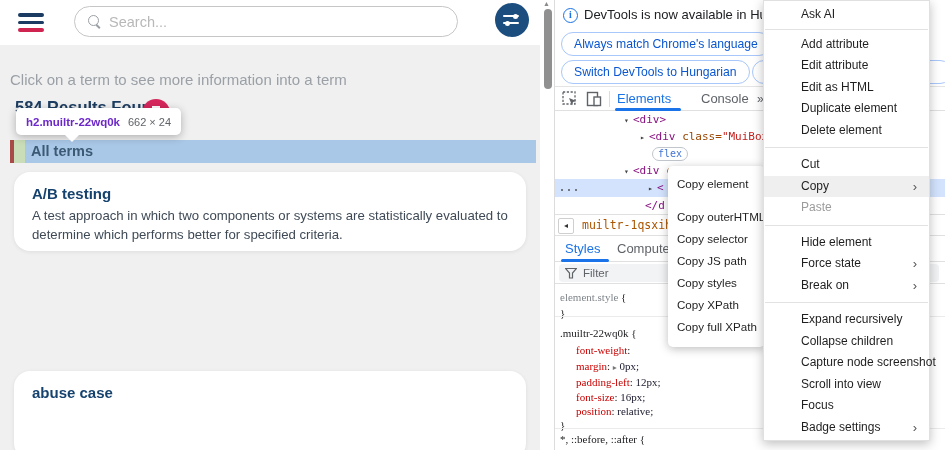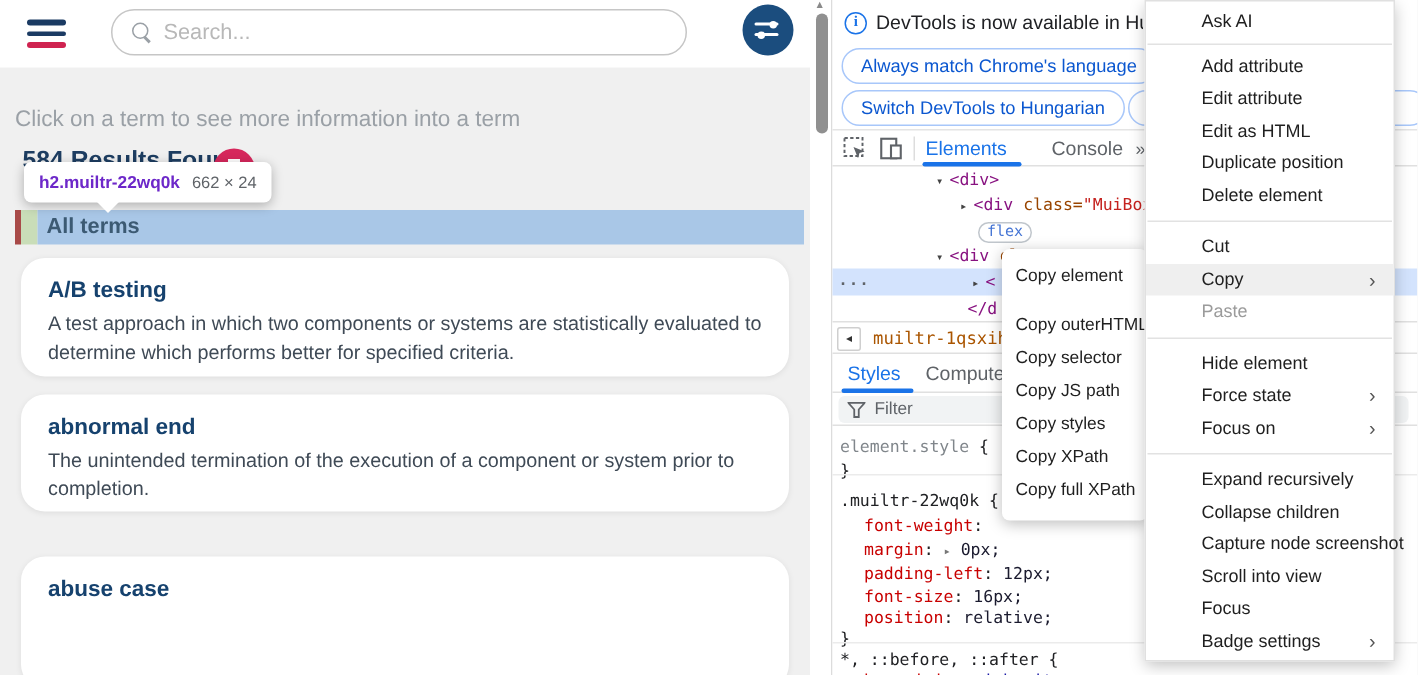--- a/index.html
+++ b/index.html
@@ -92,21 +92,21 @@
   .stab.styles { left:10px; color:#1a73e8; font-weight:500; }
   .stab.computed { left:62px; }
   .stab-underline { position:absolute; left:6px; top:23px; width:48px; height:3px; background:#1a73e8; border-radius:2px; }
 
   .filterrow { position:absolute; left:0; top:262px; width:390px; height:22px; border-bottom:1px solid #e0e0e0; }
   .filterbox { position:absolute; left:4px; top:2px; width:380px; height:18px; background:#f1f3f4; border-radius:4px; }
   .filterbox svg { position:absolute; left:6px; top:4px; }
   .filterbox .ph { position:absolute; left:24px; top:0; line-height:18px; font-size:11.5px; color:#5f6368; }
 
   .code { position:absolute; left:0; top:284px; width:390px; height:166px; font-family:"DejaVu Sans Mono",monospace; font-size:11px; color:#202124; }
-  .cl { position:absolute; left:5px; height:15px; line-height:15px; white-space:nowrap; }
+  .cl { position:absolute; left:5px; height:15px; line-height:15px; white-space:nowrap;font-family:Liberation Serif, serif; }
   .cl.ind { left:21px; }
   .prop { color:#c80000; } .cval { color:#1a1a2e; } .dim { color:#80868b; }
   .csep { position:absolute; left:0; width:390px; border-top:1px solid #ebebeb; }
   .parw { color:#777; font-size:8px; }
 
   
   .submenu { position:absolute; left:668px; top:166px; width:97px; height:181px; background:#fff; border-radius:5px; box-shadow:0 2px 10px rgba(0,0,0,.26); z-index:5; padding-top:7px; }
   .smi { height:22px; line-height:22px; padding-left:9px; font-size:11.6px; color:#1f1f1f; white-space:nowrap; cursor:pointer; }
   .smi.gap { margin-top:11px; }
 
@@ -162,24 +162,20 @@
 
     <div class="allterms">
       <span class="strip-red"></span>
       <span class="strip-green"></span>
       <span class="bar">All terms</span>
     </div>
 
     <article class="card c1">
       <h3>A/B testing</h3>
       <p>A test approach in which two components or systems are statistically evaluated to determine which performs better for specified criteria.</p>
-    </article>
-    <article class="card c2">
-      <h3>abnormal end</h3>
-      <p>The unintended termination of the execution of a component or system prior to completion.</p>
     </article>
     <article class="card c3">
       <h3>abuse case</h3>
     </article>
   </section>
 
   <div class="pscroll">
     <span class="up">▲</span>
     <span class="thumb"></span>
   </div>
@@ -278,30 +274,30 @@
     <div class="smi">Copy XPath</div>
     <div class="smi">Copy full XPath</div>
   </div>
 
   <div class="ctxmenu">
     <div class="mi">Ask AI</div>
     <div class="msep first"></div>
     <div class="mi">Add attribute</div>
     <div class="mi">Edit attribute</div>
     <div class="mi">Edit as HTML</div>
-    <div class="mi">Duplicate position</div>
+    <div class="mi">Duplicate element</div>
     <div class="mi">Delete element</div>
     <div class="msep"></div>
     <div class="mi">Cut</div>
     <div class="mi hl"><span>Copy</span><span class="chev">›</span></div>
     <div class="mi disabled">Paste</div>
     <div class="msep"></div>
     <div class="mi">Hide element</div>
     <div class="mi"><span>Force state</span><span class="chev">›</span></div>
-    <div class="mi"><span>Focus on</span><span class="chev">›</span></div>
+    <div class="mi"><span>Break on</span><span class="chev">›</span></div>
     <div class="msep"></div>
     <div class="mi">Expand recursively</div>
     <div class="mi">Collapse children</div>
     <div class="mi">Capture node screenshot</div>
     <div class="mi">Scroll into view</div>
     <div class="mi">Focus</div>
     <div class="mi"><span>Badge settings</span><span class="chev">›</span></div>
   </div>
 
 </div>

